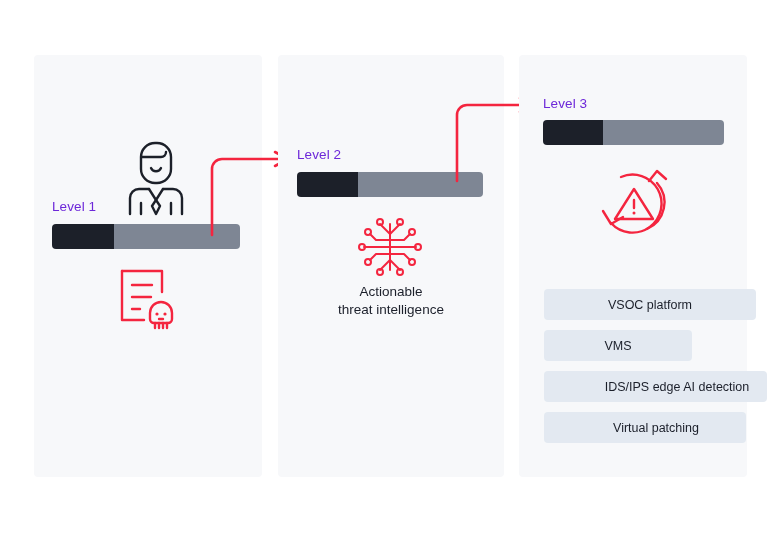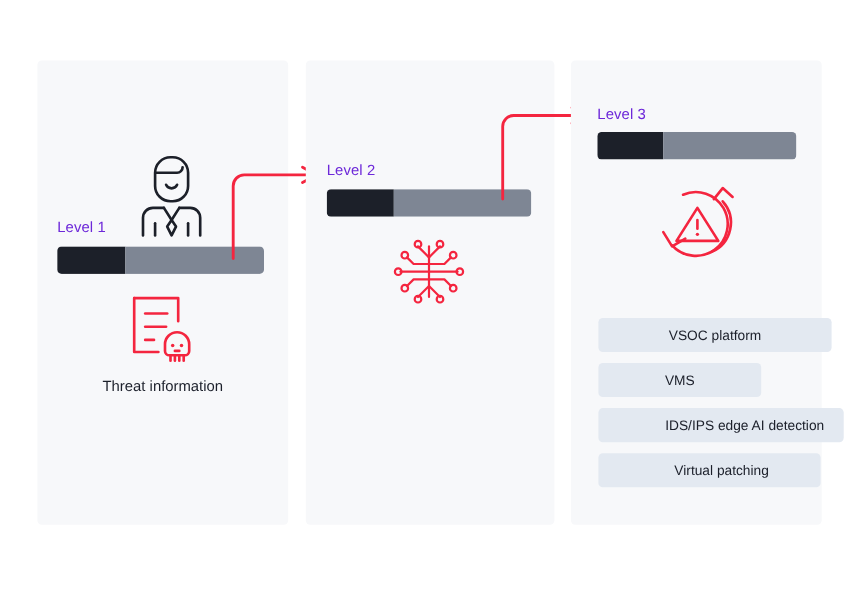--- a/index.html
+++ b/index.html
@@ -140,21 +140,20 @@
         <circle cx="47" cy="46" r="1.6" fill="#f4253f" stroke="none"></circle>
         <path d="M41 51 H45"></path>
         <path d="M37 55 V60"></path>
         <path d="M41 55 V60"></path>
         <path d="M45 55 V60"></path>
         <path d="M49 55 V60"></path>
       </g>
     </svg>
   </div>
 
-  <div class="caption" style="left:34px; top:342px; width:228px;">Threat information</div>
 
   <svg class="arrow-svg" style="left:200px; top:145px; width:100px; height:100px;" viewBox="0 0 100 100">
     <path d="M12 90 V24 a10 10 0 0 1 10 -10 H82" fill="none" stroke="#f4253f" stroke-width="2.6" stroke-linecap="round"></path>
     <path d="M75 7 L88 14 L75 21" fill="none" stroke="#f4253f" stroke-width="2.6" stroke-linecap="round" stroke-linejoin="round"></path>
   </svg>
 
   <div class="panel" id="panel-2"></div>
 
   <div class="level-label" style="left:297px; top:147px;">Level 2</div>
 
@@ -188,20 +187,22 @@
         <circle cx="6" cy="31" r="3"></circle>
         <circle cx="62" cy="31" r="3"></circle>
         <circle cx="12" cy="46" r="3"></circle>
         <circle cx="56" cy="46" r="3"></circle>
         <circle cx="24" cy="56" r="3"></circle>
         <circle cx="44" cy="56" r="3"></circle>
       </g>
     </svg>
   </div>
 
+  <div class="caption" style="left:278px; top:283px; width:226px;">Actionable
+threat intelligence</div>
 
   <svg class="arrow-svg" style="left:445px; top:91px; width:100px; height:100px;" viewBox="0 0 100 100">
     <path d="M12 90 V24 a10 10 0 0 1 10 -10 H82" fill="none" stroke="#f4253f" stroke-width="2.6" stroke-linecap="round"></path>
     <path d="M75 7 L88 14 L75 21" fill="none" stroke="#f4253f" stroke-width="2.6" stroke-linecap="round" stroke-linejoin="round"></path>
   </svg>
 
   <div class="panel" id="panel-3"></div>
 
   <div class="level-label" style="left:543px; top:96px;">Level 3</div>
 

